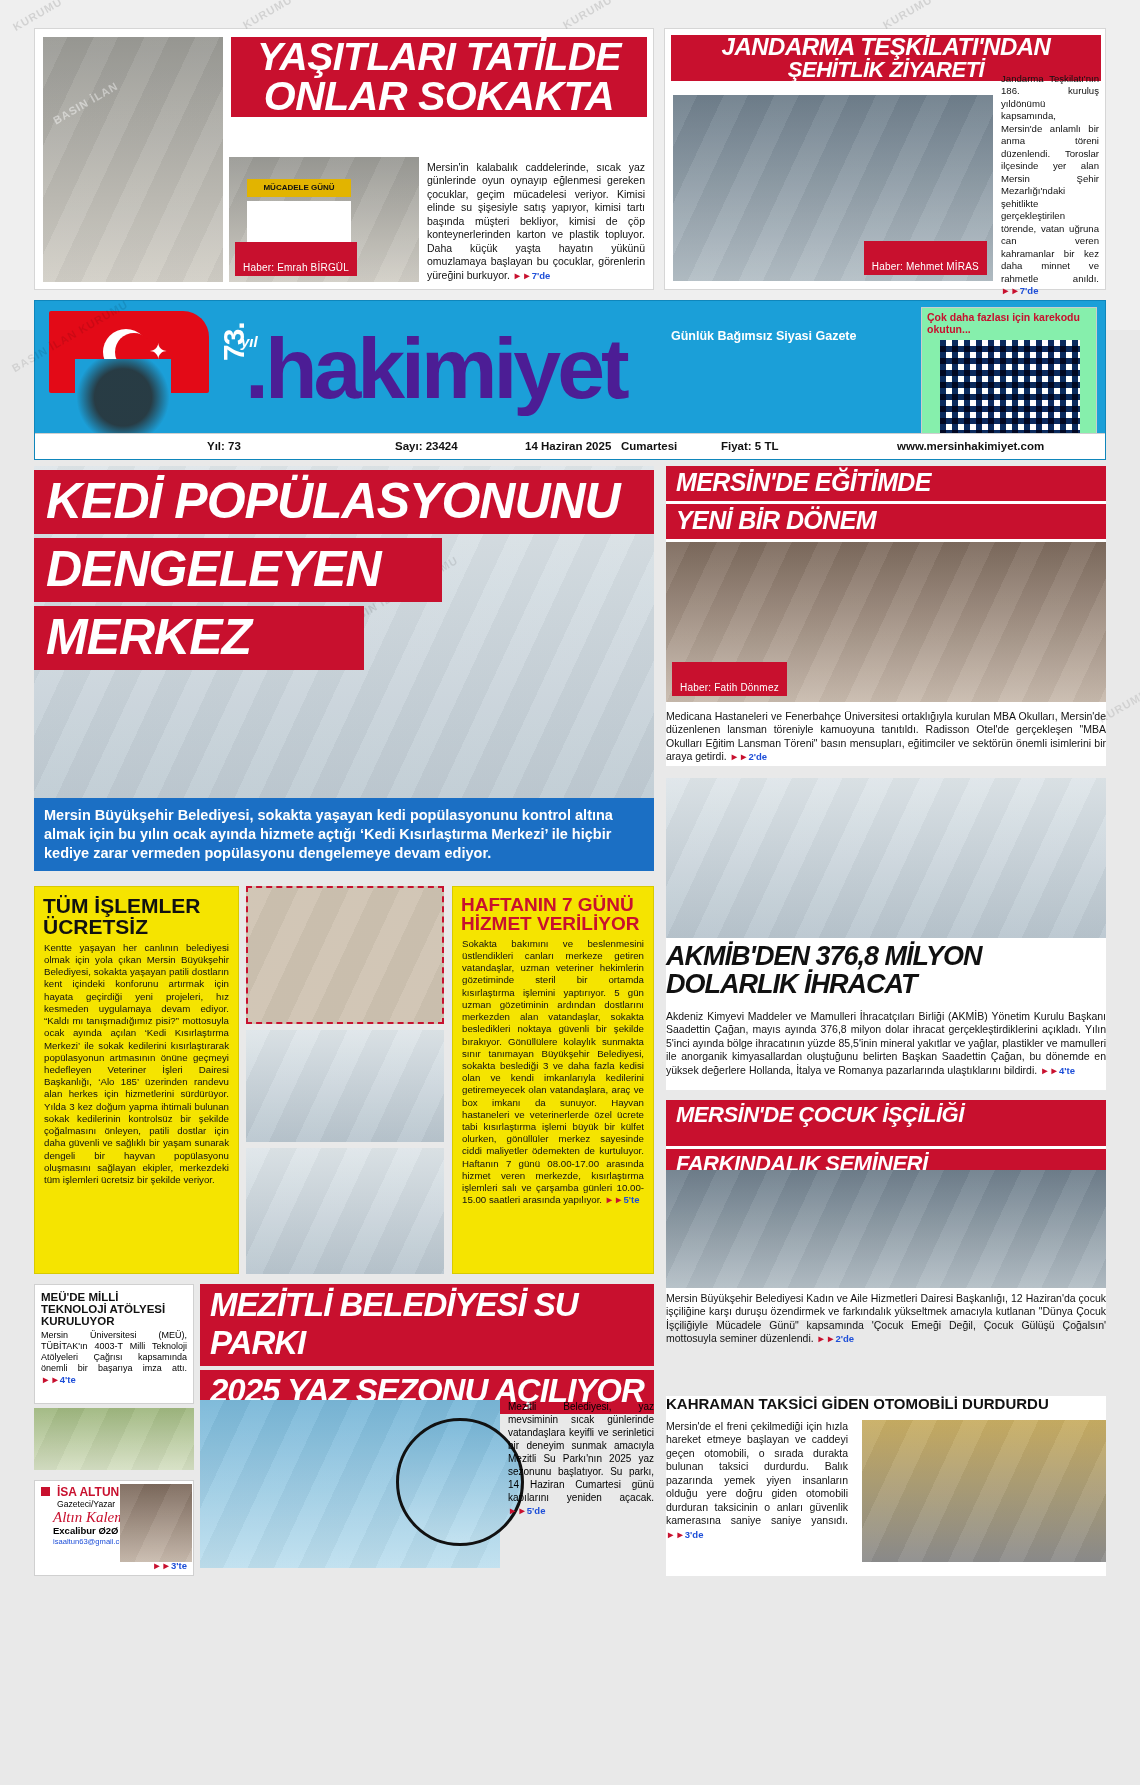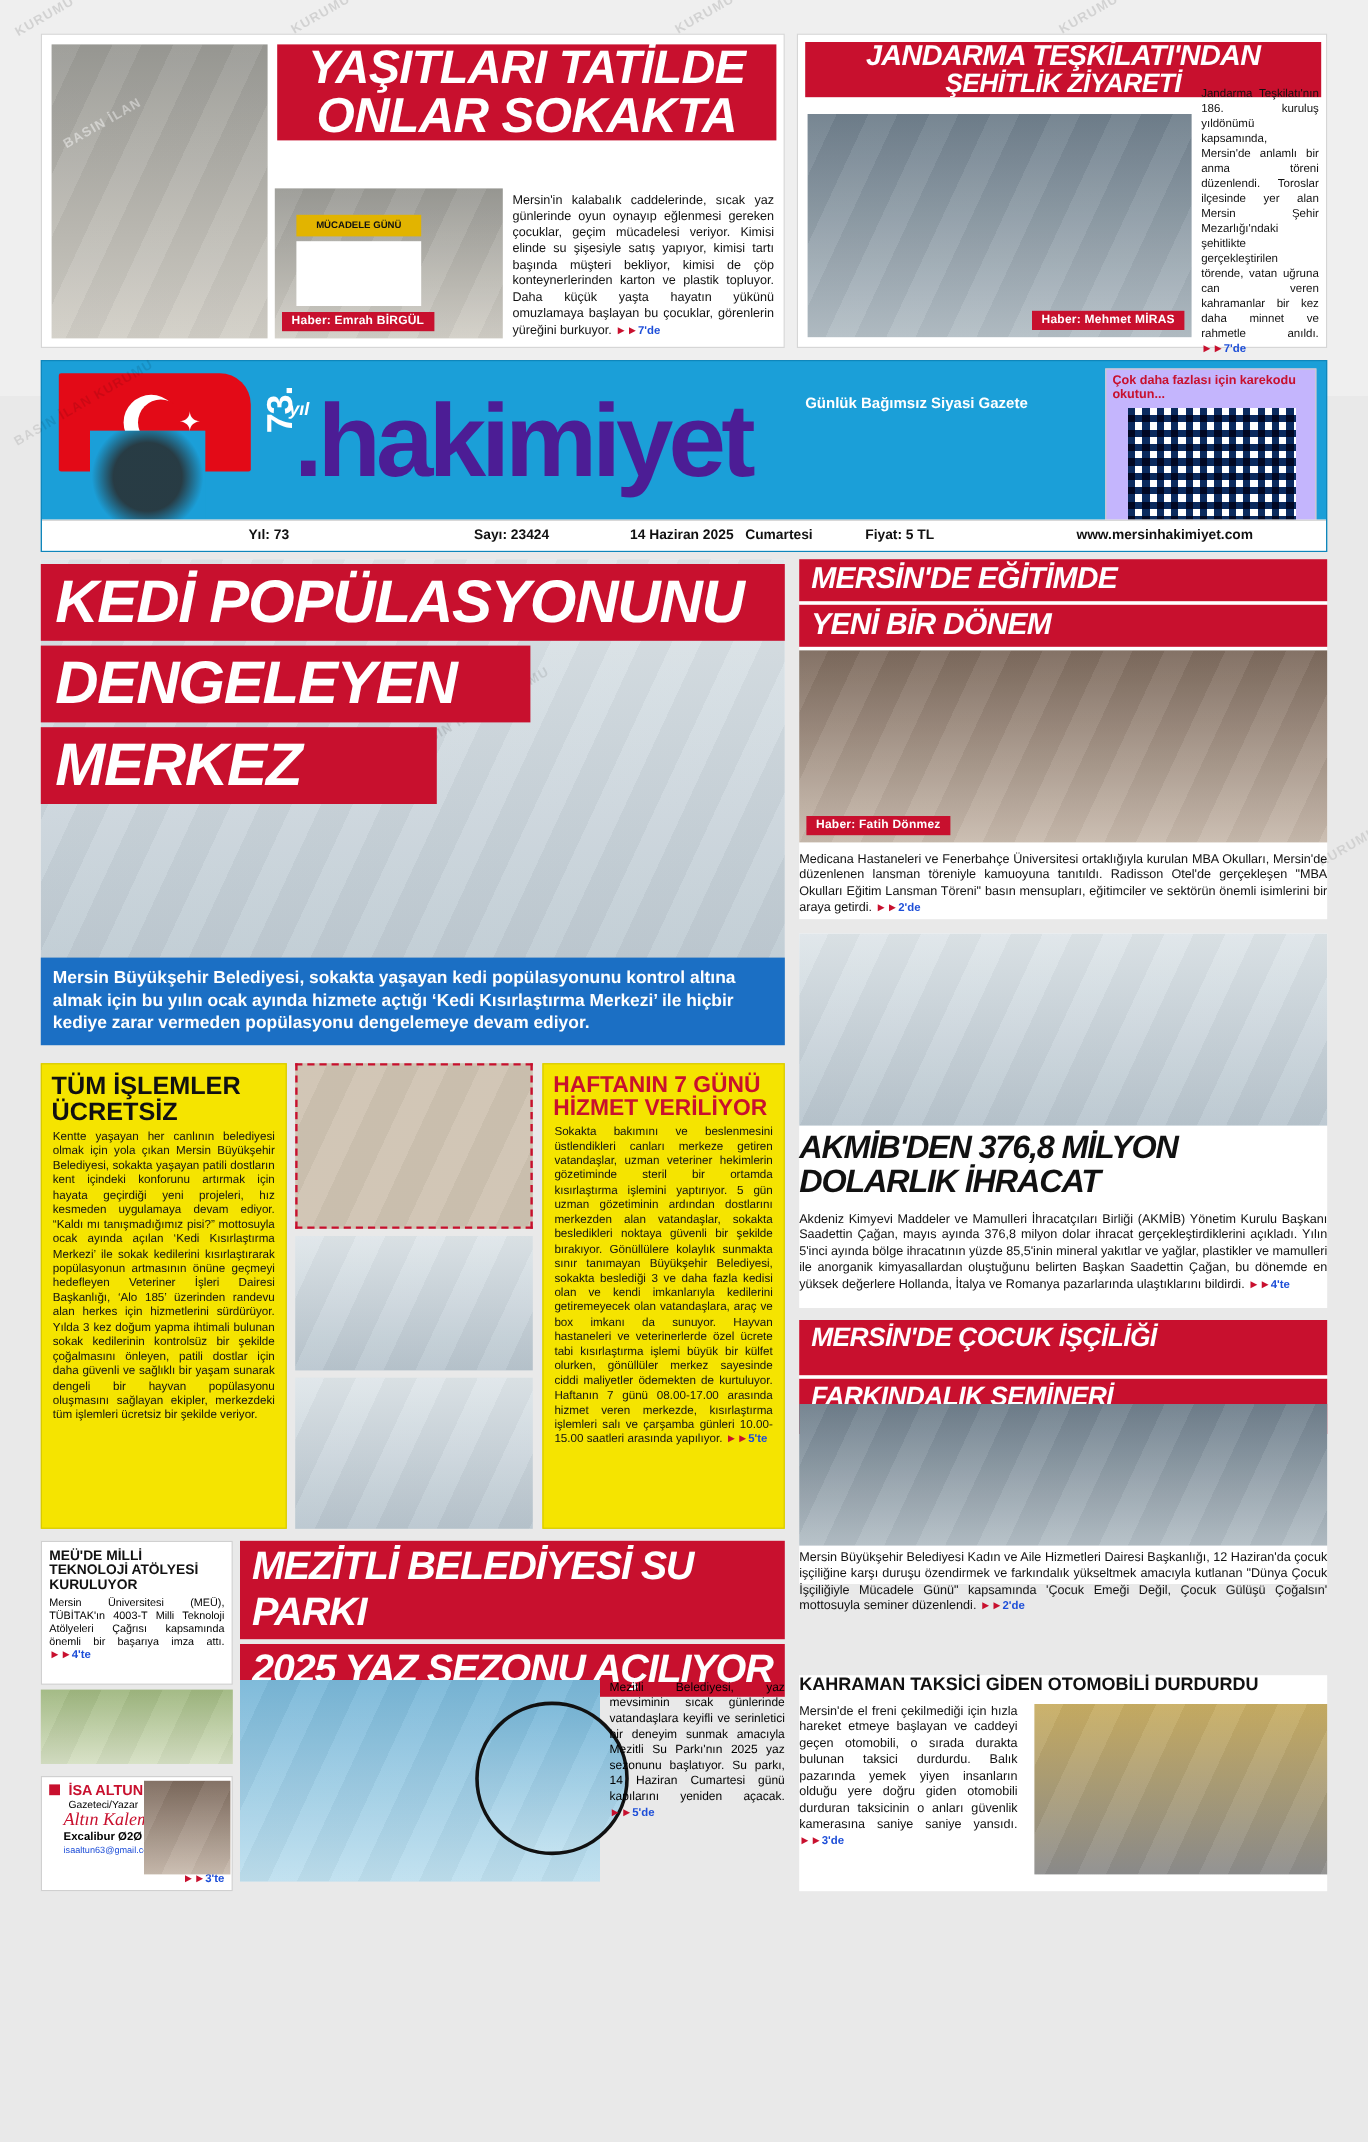--- a/index.html
+++ b/index.html
@@ -27,22 +27,22 @@
     content:"";
     position:absolute; inset:0;
     background:
       repeating-linear-gradient(115deg, rgba(255,255,255,.10) 0 22px, rgba(0,0,0,.05) 22px 46px);
     opacity:.55;
   }
 
   .hb { 
     position:absolute; bottom:6px; left:6px;
     background:#c8102e; color:#fff;
-    font-size:10px; font-weight:bold;
-    padding:2px 8px 3px 8px;
+    font-size:10px; font-weight:normal;
+    padding:20px 8px 3px 8px;
     letter-spacing:.2px;
     white-space:nowrap;
     z-index:5;
   }
 
   .redhead {
     background:#c8102e; color:#fff; font-weight:bold;
     font-style:italic; line-height:1.0;
     letter-spacing:-.5px;
   }
@@ -76,21 +76,21 @@
   #flag .star { left:100px; top:30px; color:#fff; font-size:22px; line-height:22px; }
   #portrait { position:absolute; left:40px; top:58px; width:96px; height:96px; background:#1b9fd8; }
   #portrait .ov { position:absolute; inset:0; background:radial-gradient(circle at 50% 40%, #2a2a2a 0 38%, #1b9fd8 62%); opacity:.85; }
   #logo-year { position:absolute; left:182px; top:60px; color:#fff; font-weight:bold; font-size:30px; transform:rotate(-90deg); transform-origin:left top; letter-spacing:-1px; }
   #logo-yil { position:absolute; left:206px; top:32px; color:#fff; font-size:15px; font-style:italic; font-weight:bold; }
   #logo-main { position:absolute; left:210px; top:18px; font-size:86px; font-weight:bold; color:#4c1d95; letter-spacing:-4px; font-family:"Liberation Sans", sans-serif; }
   #logo-sub { position:absolute; left:636px; top:28px; font-size:12.5px; color:#fff; font-weight:bold; }
   #mast-strip { position:absolute; left:0; bottom:0; width:100%; height:26px; background:#ffffff; border-top:1px solid #cfcfcf; }
   #mast-strip div { position:absolute; top:6px; font-size:11.5px; color:#111; font-weight:bold; }
   #ms-1 { left:172px; } #ms-2 { left:360px; } #ms-3 { left:490px; } #ms-4 { left:586px; } #ms-5 { left:686px; color:#111 !important; }
-  #qr-box { position:absolute; right:8px; top:6px; width:176px; height:146px; background:#c4b5fd; border:1px solid #ccc; }
+  #qr-box { position:absolute; right:8px; top:6px; width:176px; height:146px; background:#86efac; border:1px solid #ccc; }
   #qr-box .cap { font-size:10.5px; color:#c8102e; font-weight:bold; padding:3px 4px 0 5px; line-height:1.15; }
   #qr { position:absolute; left:18px; top:32px; width:140px; height:108px;
         background:
           repeating-linear-gradient(90deg,#0a2a5e 0 6px, #fff 6px 12px),
           repeating-linear-gradient(0deg,#0a2a5e 0 6px, #fff 6px 12px);
         background-blend-mode:multiply; }
 
   
   #lead { position:absolute; left:34px; top:466px; width:620px; height:405px; background:#fff; }
   #lead-photo { position:absolute; left:0; top:0; width:620px; height:405px; }

